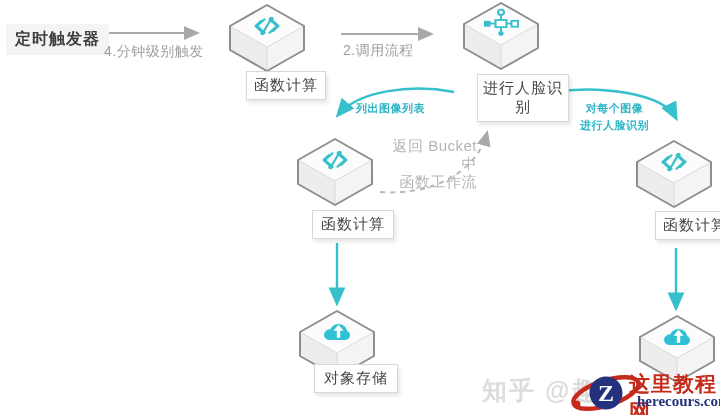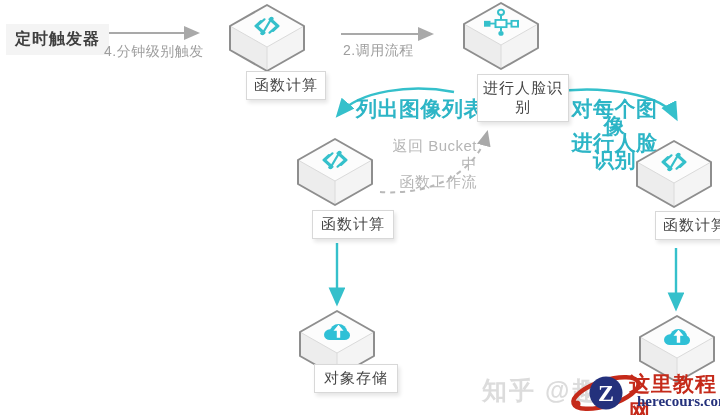--- a/index.html
+++ b/index.html
@@ -14,21 +14,21 @@
     letter-spacing:1px;
   }
   .node-label {
     position:absolute; background:#ffffff; border:1px solid #d8d8d8;
     box-shadow:2px 3px 4px rgba(0,0,0,0.10);
     color:#474747; font-size:15px; text-align:center;
     padding:4px 0; letter-spacing:1px;margin-left:20px;
   }
   .edge-text { position:absolute; color:#9e9e9e; font-size:14px; letter-spacing:0.5px; }
   .teal-text {
-    position:absolute; color:#2db5c6; font-weight:bold; font-size:21px;
+    position:absolute; color:#2db5c6; font-weight:bold; font-size:11px;
     letter-spacing:0.5px; line-height:17px;
   }
   .dash-text {
     position:absolute; color:#b5b5b5; font-size:15px; line-height:18px;
     text-align:right; letter-spacing:0.5px;
   }
   .watermark {
     position:absolute; left:482px; top:374px; color:#dcdcdc;
     font-size:25px; font-weight:bold; letter-spacing:2px; z-index:1;
   }

